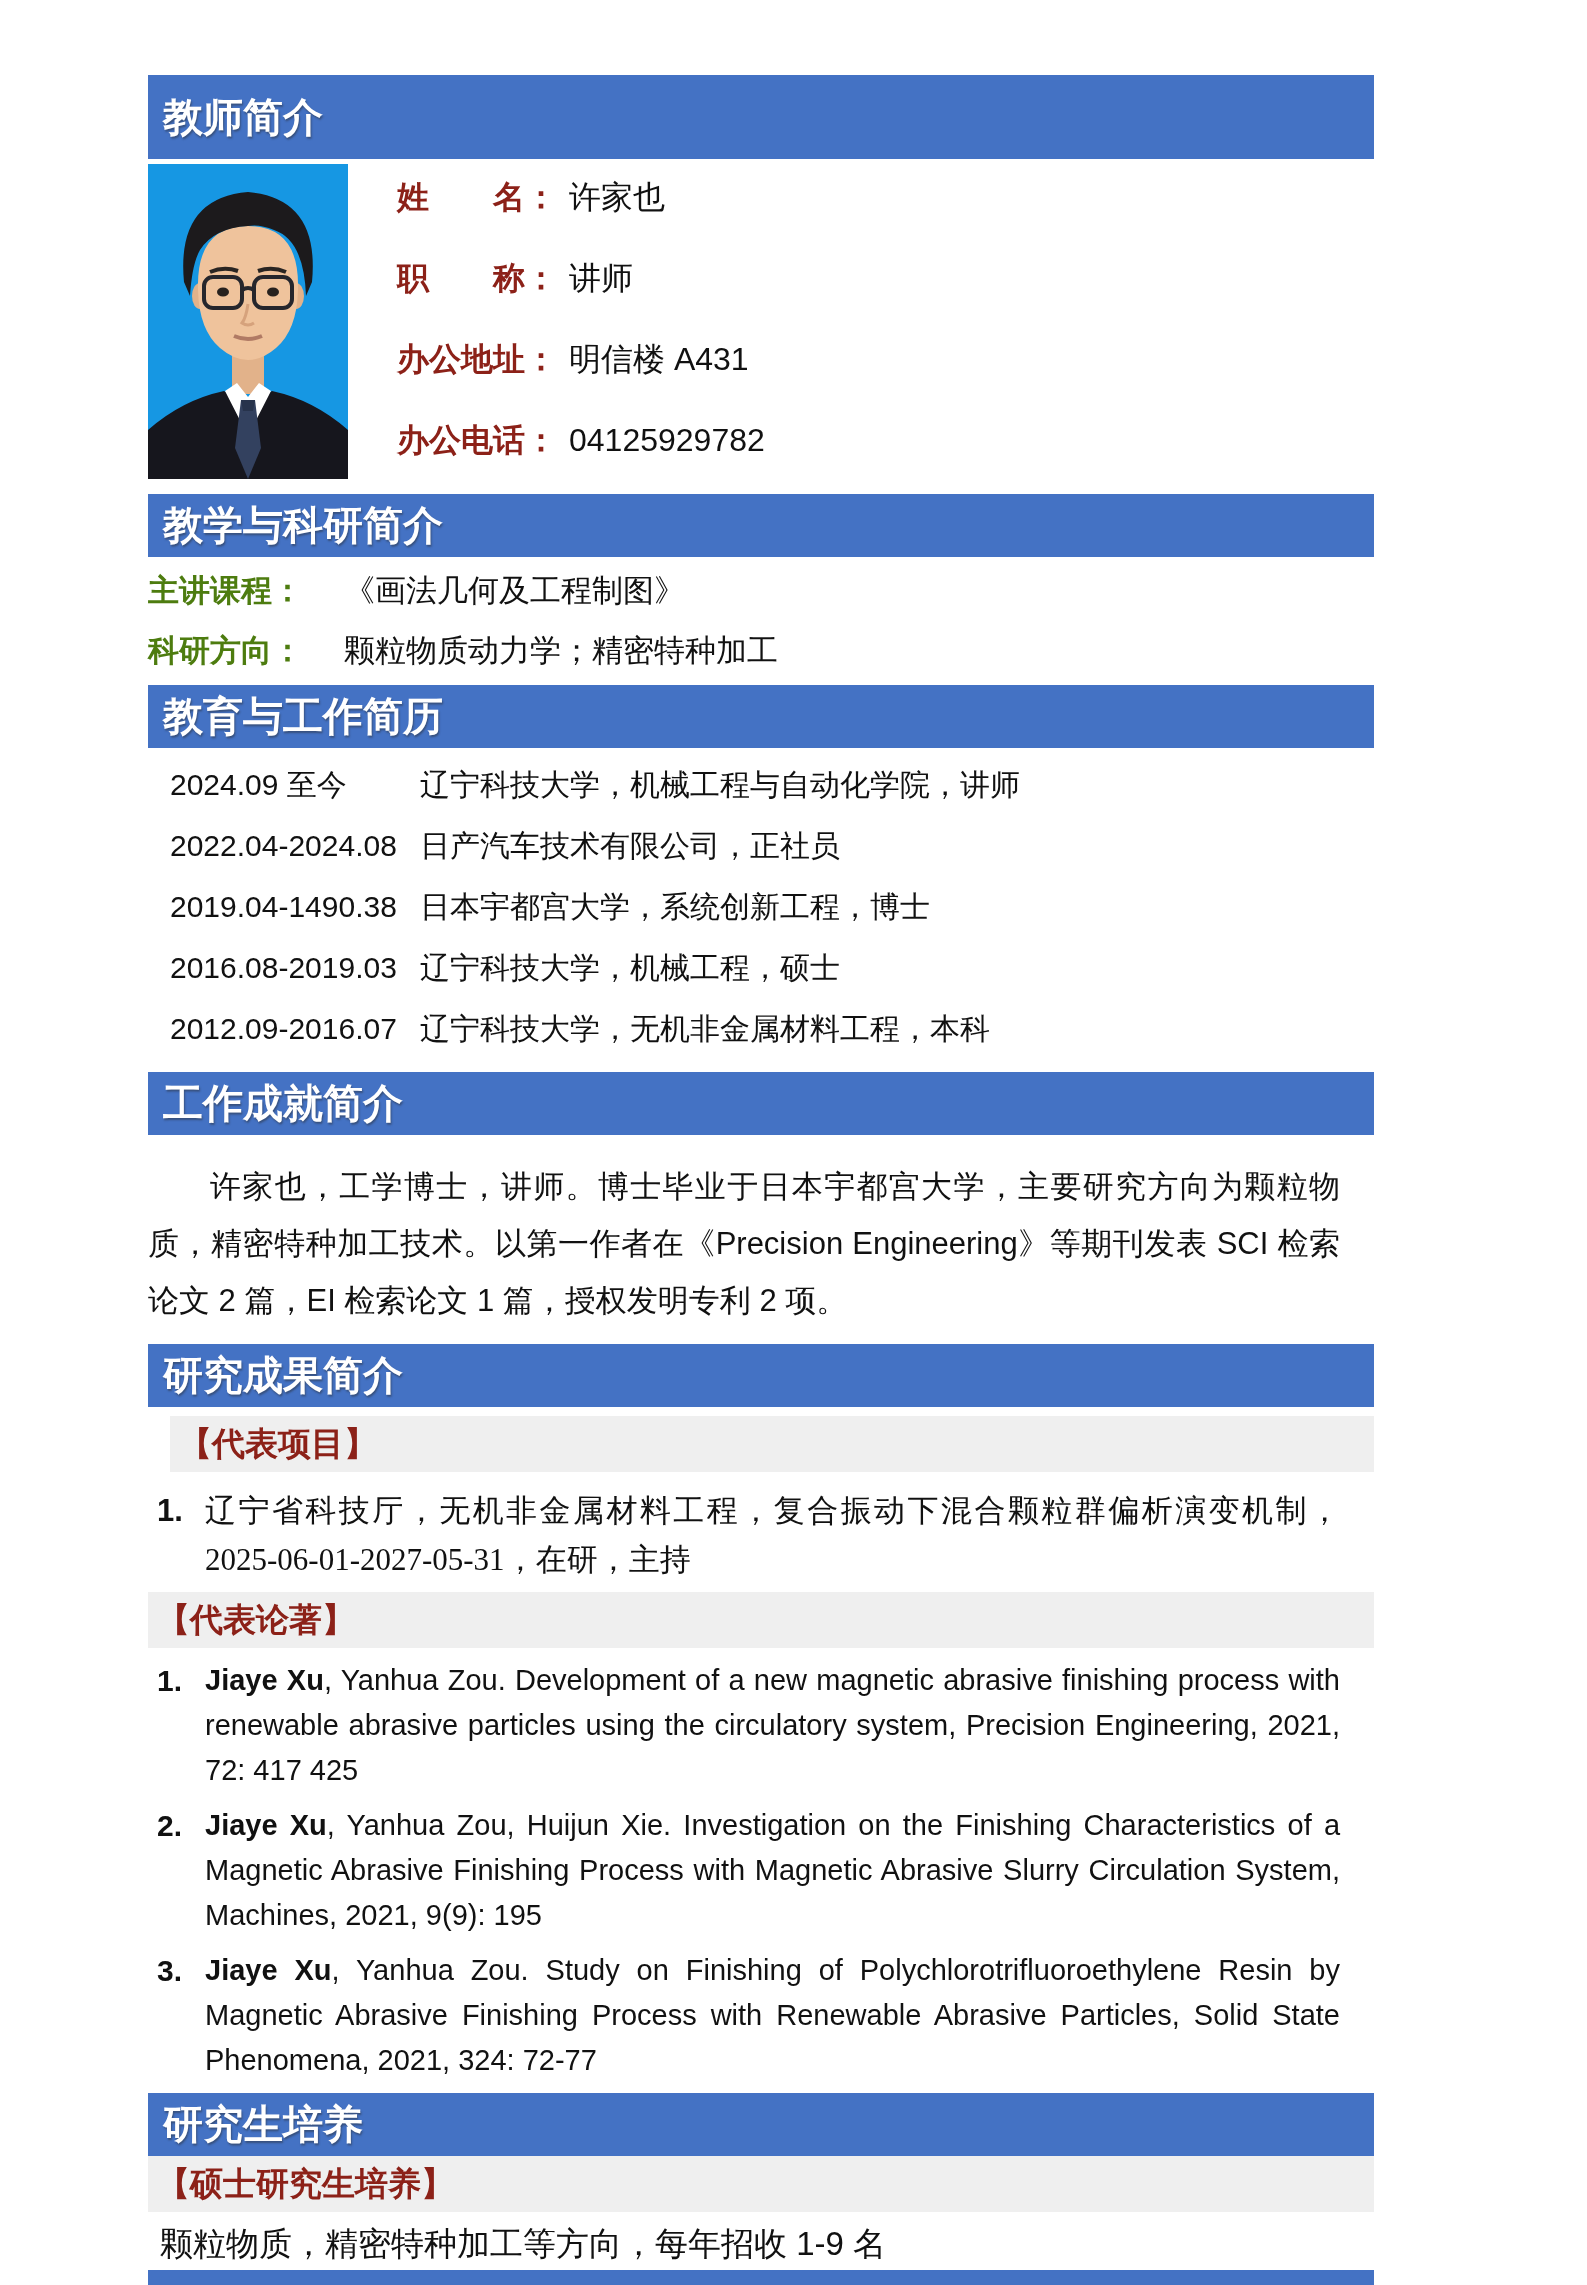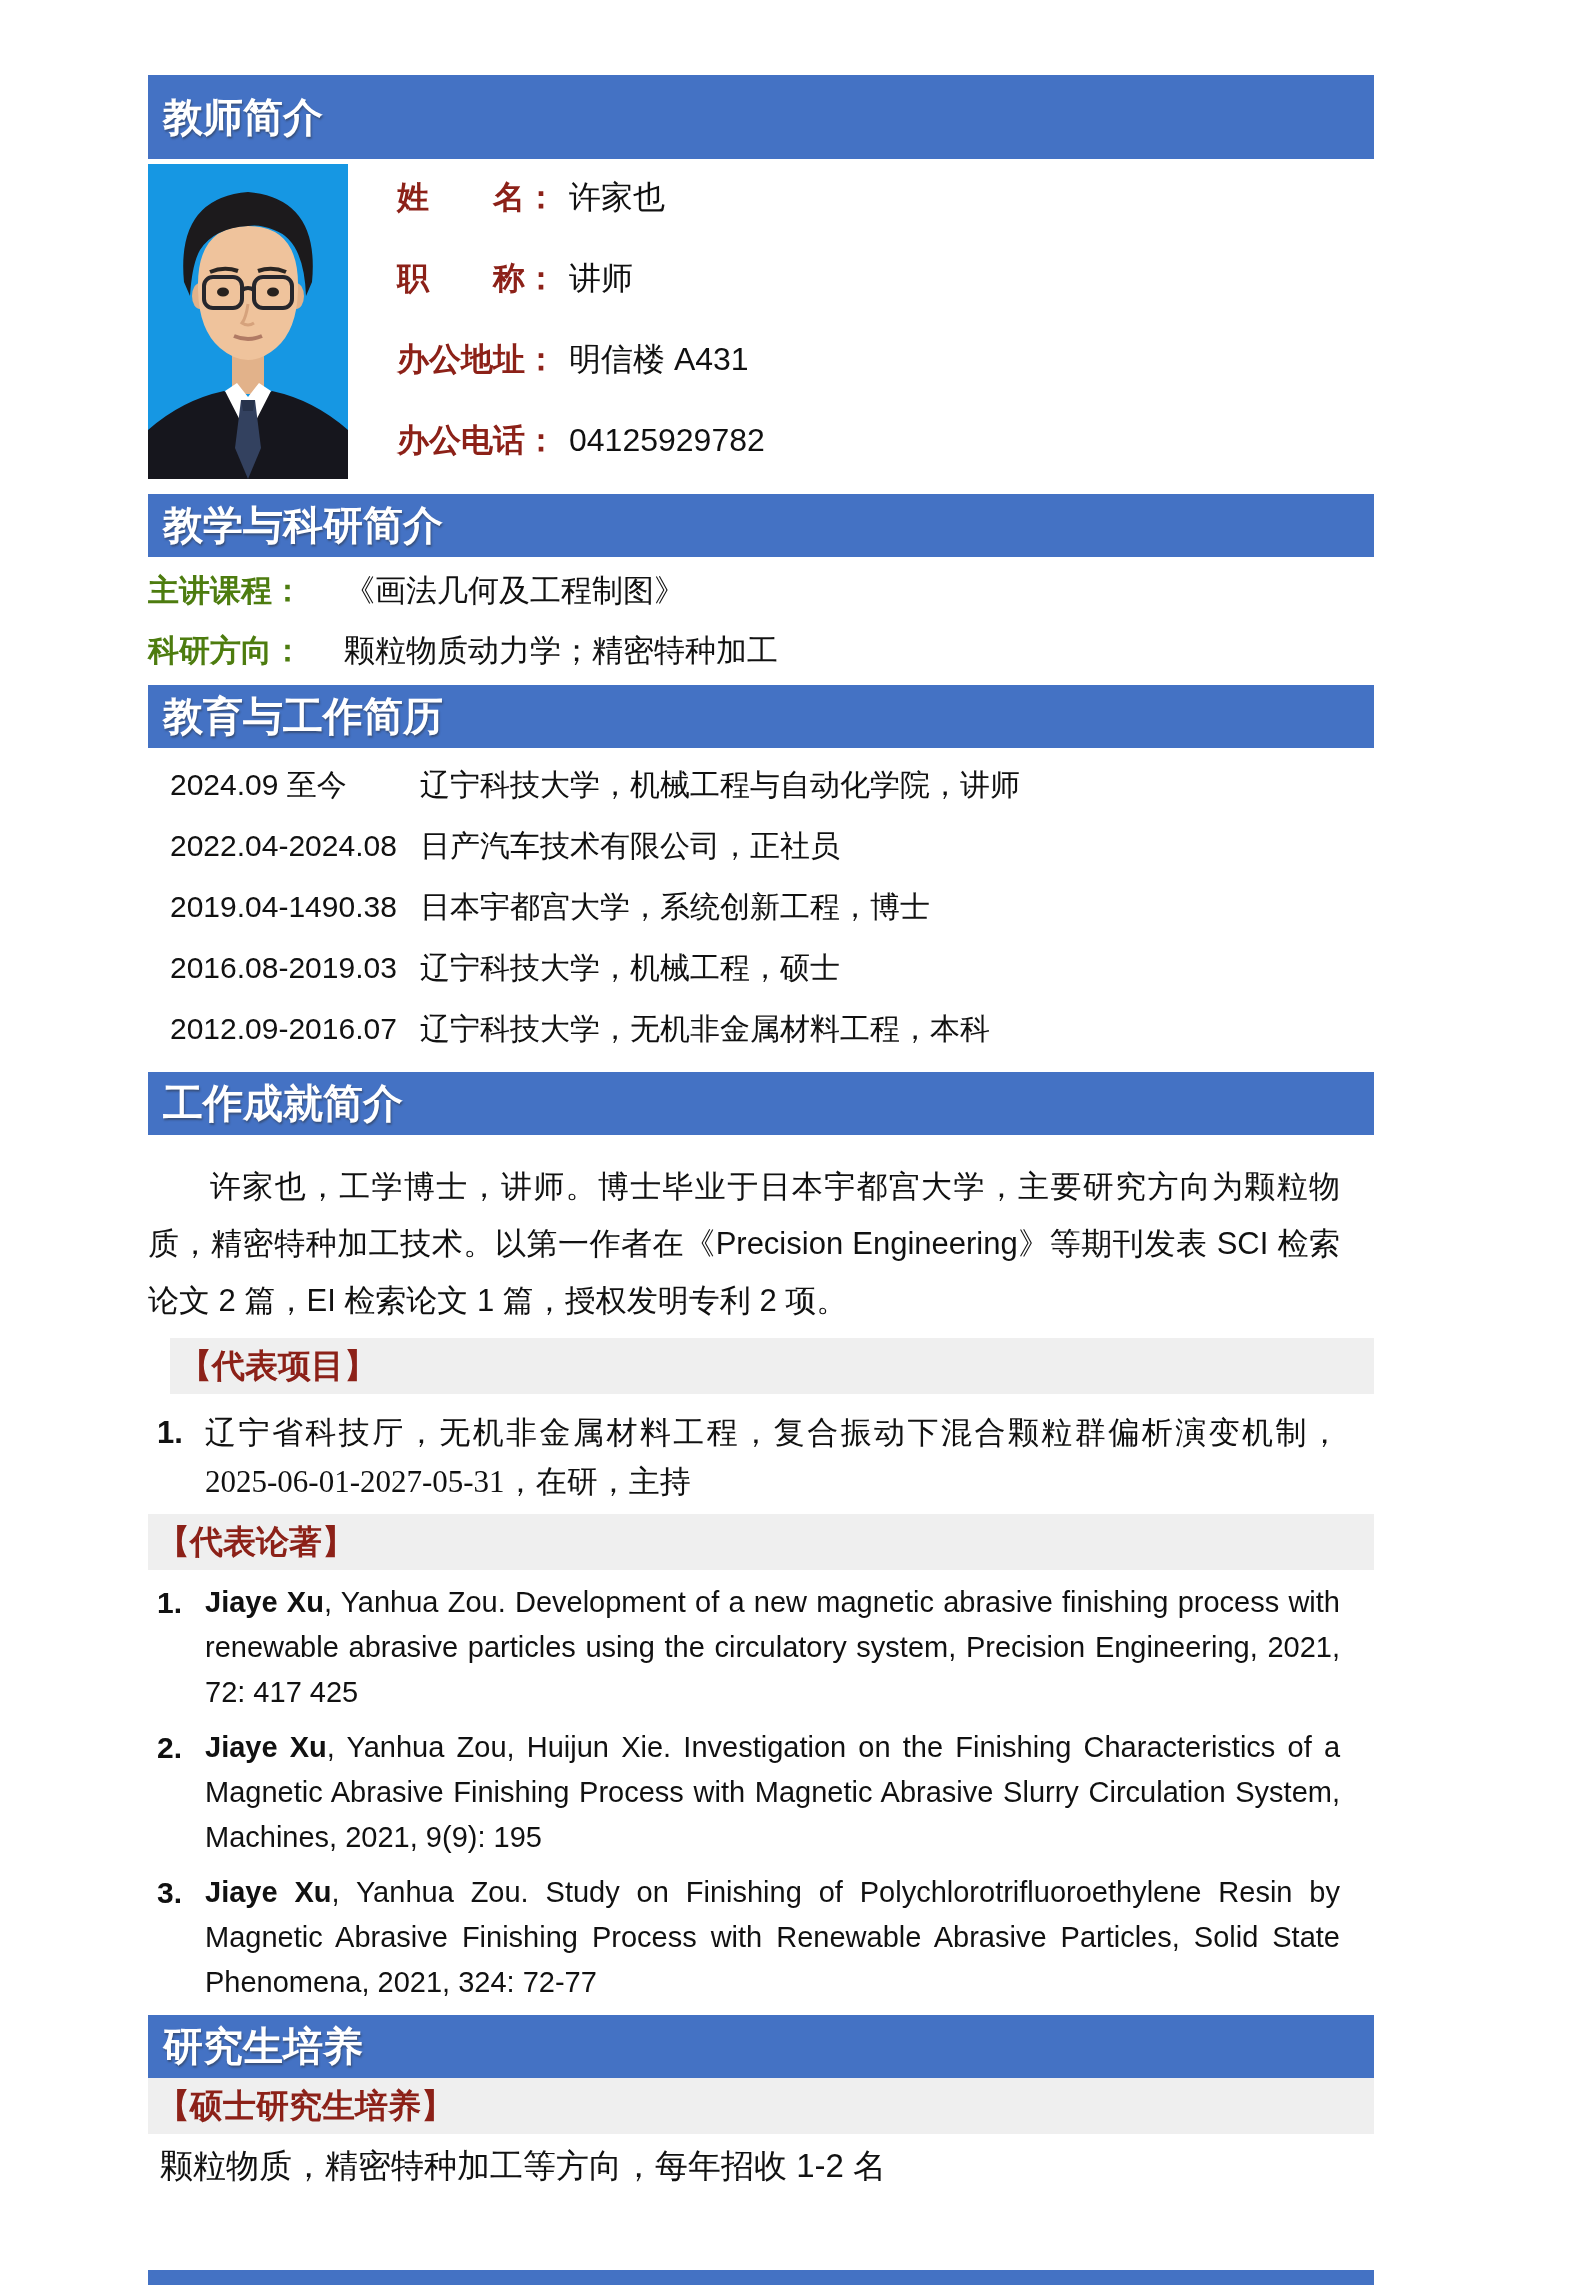--- a/index.html
+++ b/index.html
@@ -155,20 +155,23 @@
         <span class="hperiod">2012.09-2016.07</span><span class="hdetail">辽宁科技大学，无机非金属材料工程，本科</span>
       </div>
     </div>
 
     <div class="bar bar-n" style="margin-top:13px;">
       <span>工作成就简介</span>
     </div>
 
     <p class="para">许家也，工学博士，讲师。博士毕业于日本宇都宫大学，主要研究方向为颗粒物质，精密特种加工技术。以第一作者在《Precision Engineering》等期刊发表 SCI 检索论文 2 篇，EI 检索论文 1 篇，授权发明专利 2 项。</p>
 
+    <div class="bar bar-n" style="margin-top:15px;">
+      <span>研究成果简介</span>
+    </div>
 
     <div class="band band-proj">
       <span>【代表项目】</span>
     </div>
 
     <div class="item proj-item">
       <span class="num">1.</span>
       <div class="itext">
         <div class="proj-line1">辽宁省科技厅，无机非金属材料工程，复合振动下混合颗粒群偏析演变机制，</div>
         <div><span class="serif">2025-06-01-2027-05-31</span><span>，在研，主持</span></div>
@@ -193,18 +196,18 @@
     </div>
 
     <div class="bar bar-n" style="margin-top:10px;">
       <span>研究生培养</span>
     </div>
 
     <div class="band">
       <span>【硕士研究生培养】</span>
     </div>
 
-    <p class="grad-text">颗粒物质，精密特种加工等方向，每年招收 1-2 名</p>
+    <p class="grad-text">颗粒物质，精密特种加工等方向，每年招收 1-9 名</p>
 
   </div>
 
   <div class="bottom-strip"></div>
 </div>
 
 </body></html>

